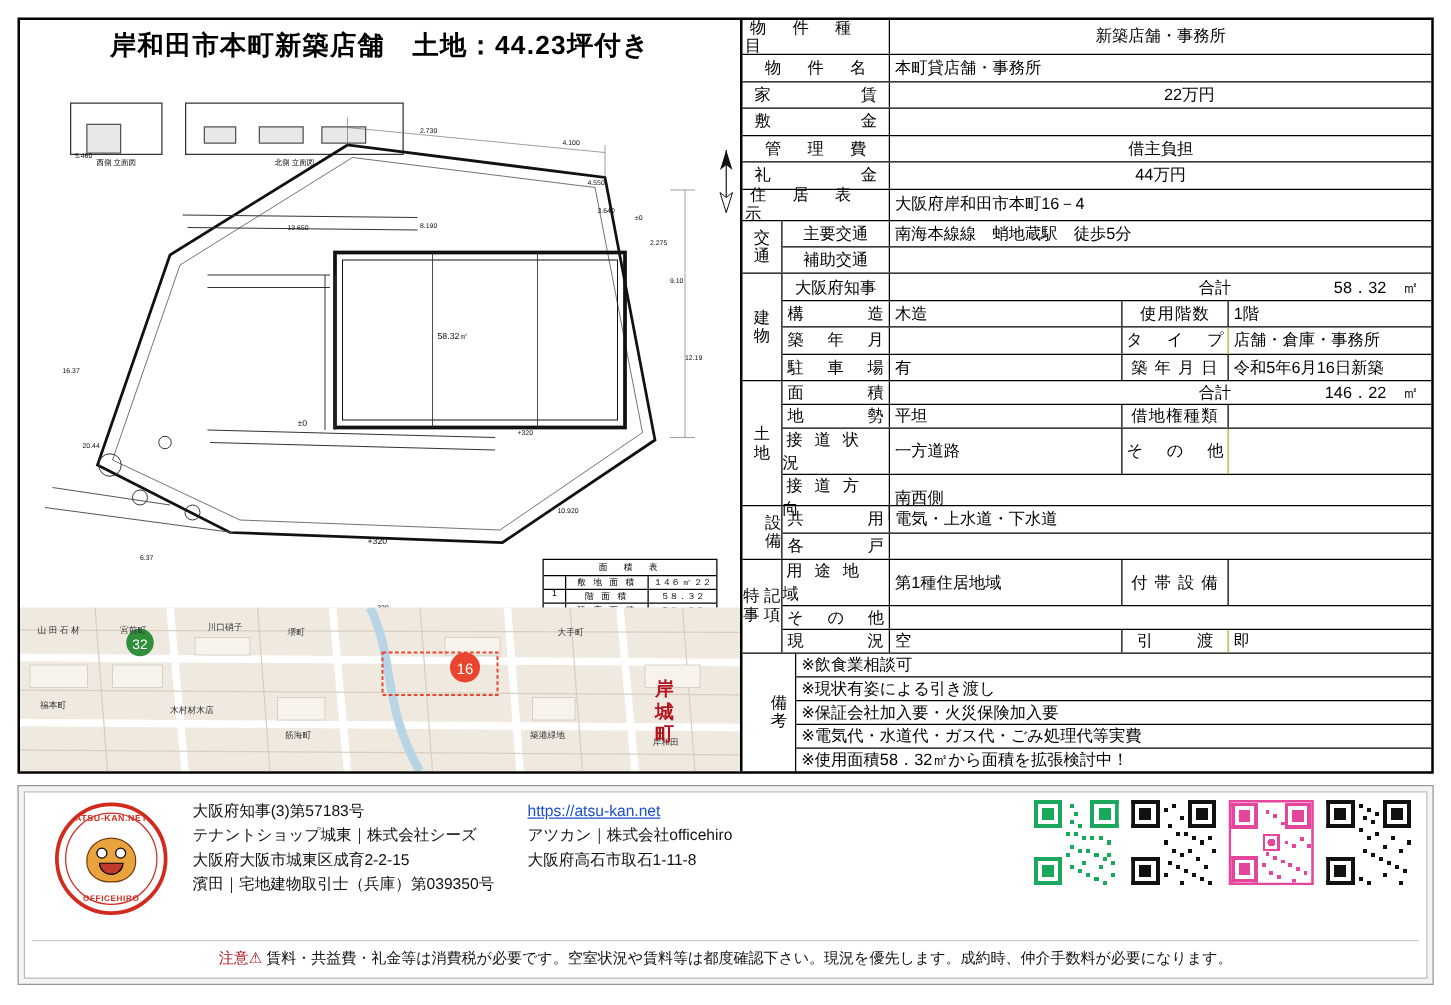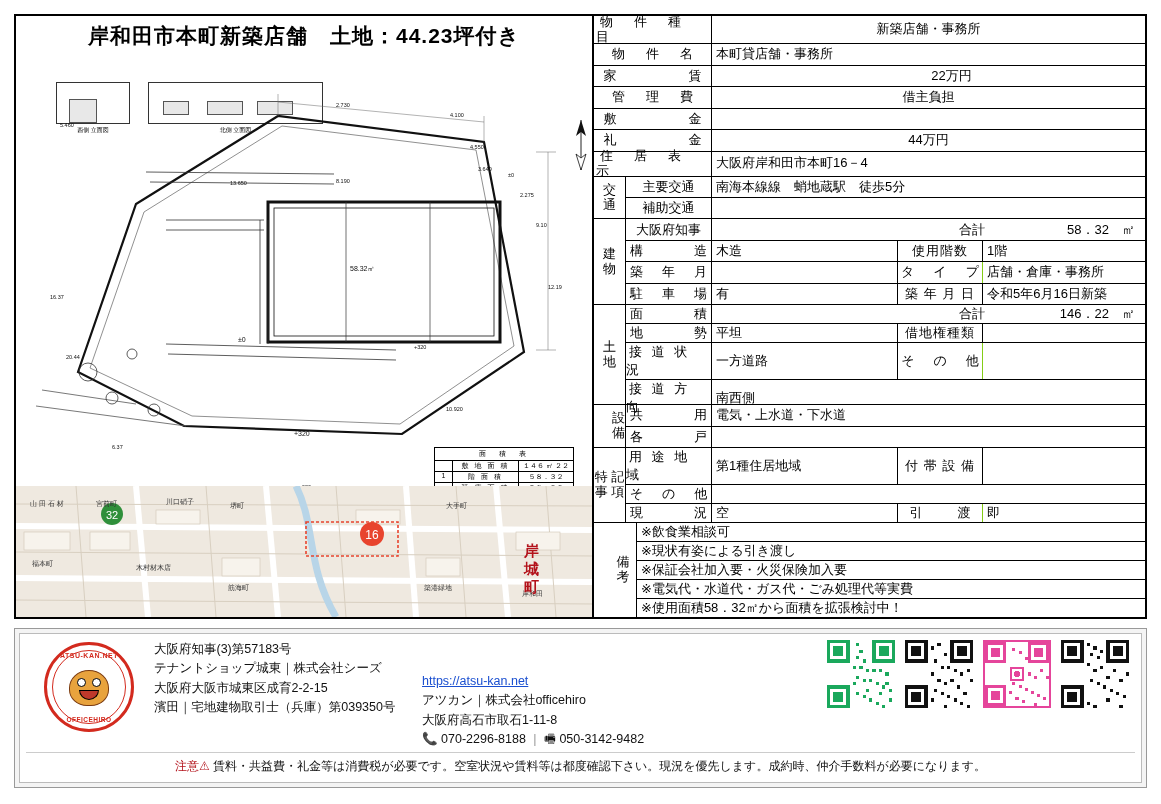--- a/index.html
+++ b/index.html
@@ -219,21 +219,21 @@
   }
   .logo-face:before { left: 7px; }
   .logo-face:after { right: 7px; }
   .logo-mouth {
     position: absolute; bottom: 5px; left: 50%; transform: translateX(-50%);
     width: 20px; height: 10px; border-radius: 0 0 12px 12px;
     background: #c0392b; border: 1.5px solid #000;
   }
 
   .col-a { flex: 0 0 272px; padding-left: 4px; font-size: 12.5px; line-height: 1.55; color: #111; }
-  .col-b { flex: 1; font-size: 12.5px; line-height: 1.55; color: #111; margin-top: 32px; }
+  .col-b { flex: 1; font-size: 12.5px; line-height: 1.55; color: #111; }
   .link { color: #1a4fd0; text-decoration: underline; }
   .sep { color: #999; padding: 0 4px; }
   .qr-row { display: flex; gap: 10px; align-items: flex-start; padding-right: 4px; }
   .qr { width: 68px; height: 68px; }
   .qr.pink { border: 2px solid #e5459b; }
   .b-notice {
     border-top: 1px solid #ccc;
     margin: 2px 6px 4px 6px;
     padding: 5px 0 3px 0;
     text-align: center;
@@ -426,27 +426,27 @@
         <div class="lab">物　件　名</div>
         <div class="val">本町貸店舗・事務所</div>
       </div>
 
       <div class="r-row" style="height:25px;gap:46px;">
         <div class="lab">家　　　　賃</div>
         <div class="val center">22万円</div>
       </div>
 
       <div class="r-row" style="height:25px;">
+        <div class="lab">敷　　　　金</div>
+        <div class="val center"></div>
+      </div>
+
+      <div class="r-row" style="height:25px;">
         <div class="lab">管　理　費</div>
         <div class="val center">借主負担</div>
-      </div>
-
-      <div class="r-row" style="height:25px;">
-        <div class="lab">敷　　　　金</div>
-        <div class="val center"></div>
       </div>
 
       <div class="r-row" style="height:25px;">
         <div class="lab">礼　　　　金</div>
         <div class="val center">44万円</div>
       </div>
 
       <div class="r-row" style="height:25px;">
         <div class="lab">住　居　表　示</div>
         <div class="val">大阪府岸和田市本町16－4</div>
@@ -603,27 +603,20 @@
           <div>大阪府知事(3)第57183号</div>
           <div>テナントショップ城東｜株式会社シーズ</div>
           <div>大阪府大阪市城東区成育2-2-15</div>
           <div>濱田｜宅地建物取引士（兵庫）第039350号</div>
         </div>
 
         <div class="col-b">
           <div class="link">https://atsu-kan.net</div>
           <div>アツカン｜株式会社officehiro</div>
           <div>大阪府高石市取石1-11-8</div>
-          <div>
-            <span>📞</span>
-            <span>070-2296-8188</span>
-            <span class="sep">|</span>
-            <span>🖷</span>
-            <span>050-3142-9482</span>
-          </div>
         </div>
 
         <div class="qr-row">
           <svg class="qr" viewBox="0 0 21 21" shape-rendering="crispEdges">
             <rect width="21" height="21" fill="#fff"></rect>
             <g fill="#1aa85c">
               <rect x="0" y="0" width="7" height="1"></rect>
                 <rect x="0" y="6" width="7" height="1"></rect>
               <rect x="0" y="0" width="1" height="7"></rect>
                 <rect x="6" y="0" width="1" height="7"></rect>

